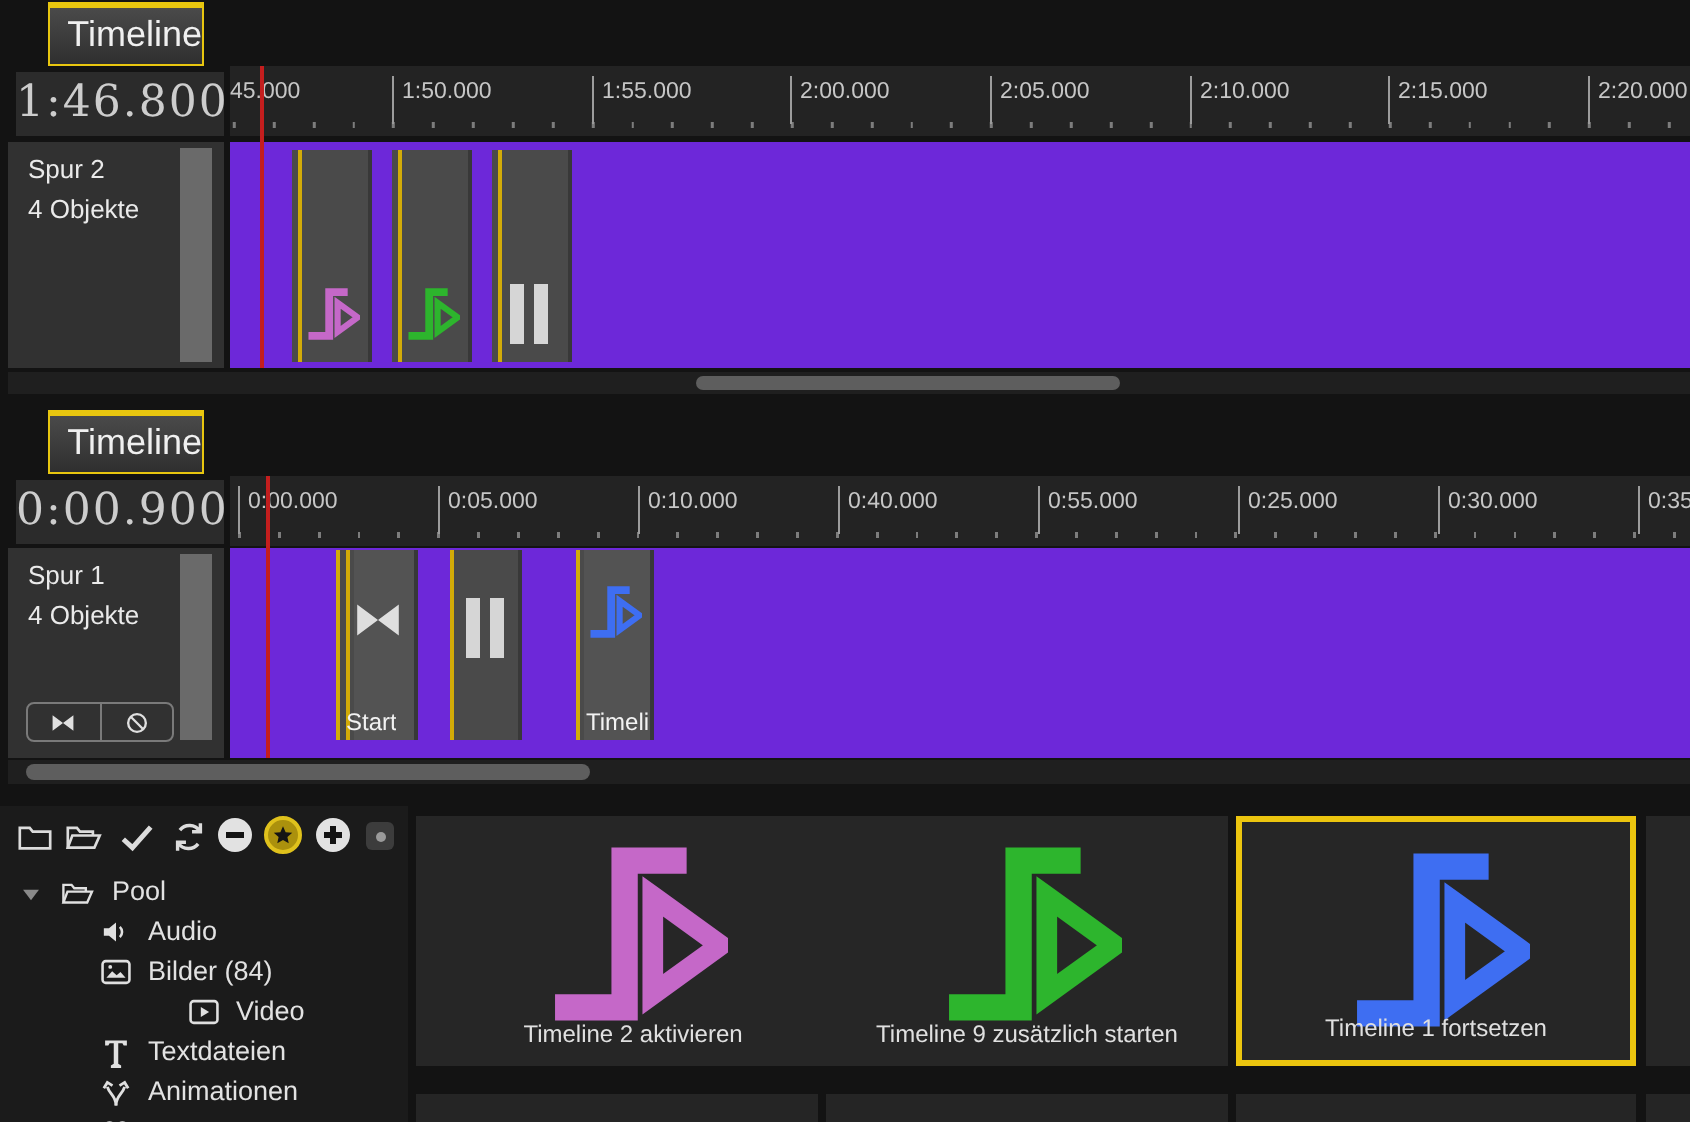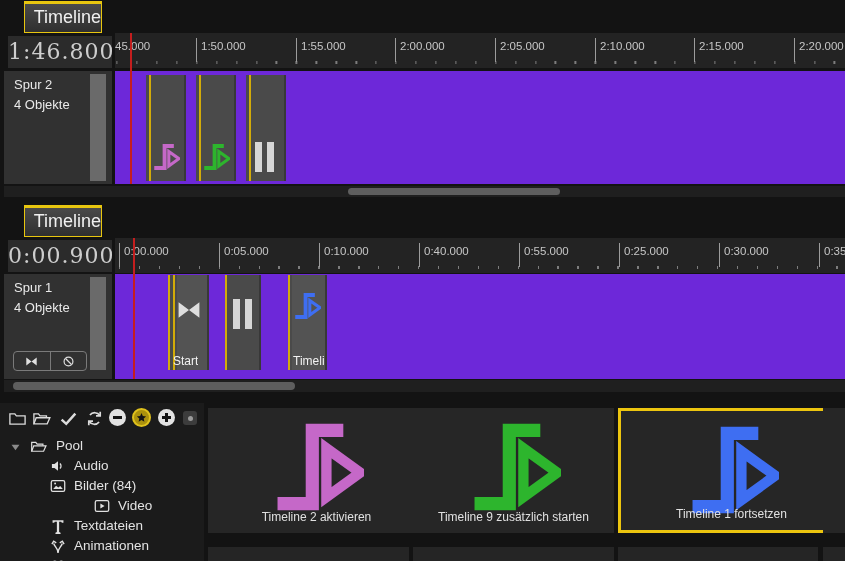--- a/index.html
+++ b/index.html
@@ -337,21 +337,21 @@
           </svg>
         <div class="tile-label">Timeline 2 aktivieren</div>
       </div>
       <div class="tile" style="left:205px;width:201px;">
         <svg class="sp c-green" viewBox="0 0 100 100">
             <path d="M38 4h40v14H52v78H8V82h30z" fill="currentColor"></path>
             <path d="M60 30 96 56 60 82z" fill="none" stroke="currentColor" stroke-width="11"></path>
           </svg>
         <div class="tile-label">Timeline 9 zusätzlich starten</div>
       </div>
-      <div class="tile sel" style="left:410px;width:227px;">
+      <div class="tile sel" style="left:410px;width:200px;">
         <svg class="sp c-blue" viewBox="0 0 100 100">
             <path d="M38 4h40v14H52v78H8V82h30z" fill="currentColor"></path>
             <path d="M60 30 96 56 60 82z" fill="none" stroke="currentColor" stroke-width="11"></path>
           </svg>
         <div class="tile-label">Timeline 1 fortsetzen</div>
       </div>
       <div class="tile" style="left:615px;width:200px;"></div>
 
       <div class="tile r2" style="left:0;width:201px;"></div>
       <div class="tile r2" style="left:205px;width:201px;"></div>

